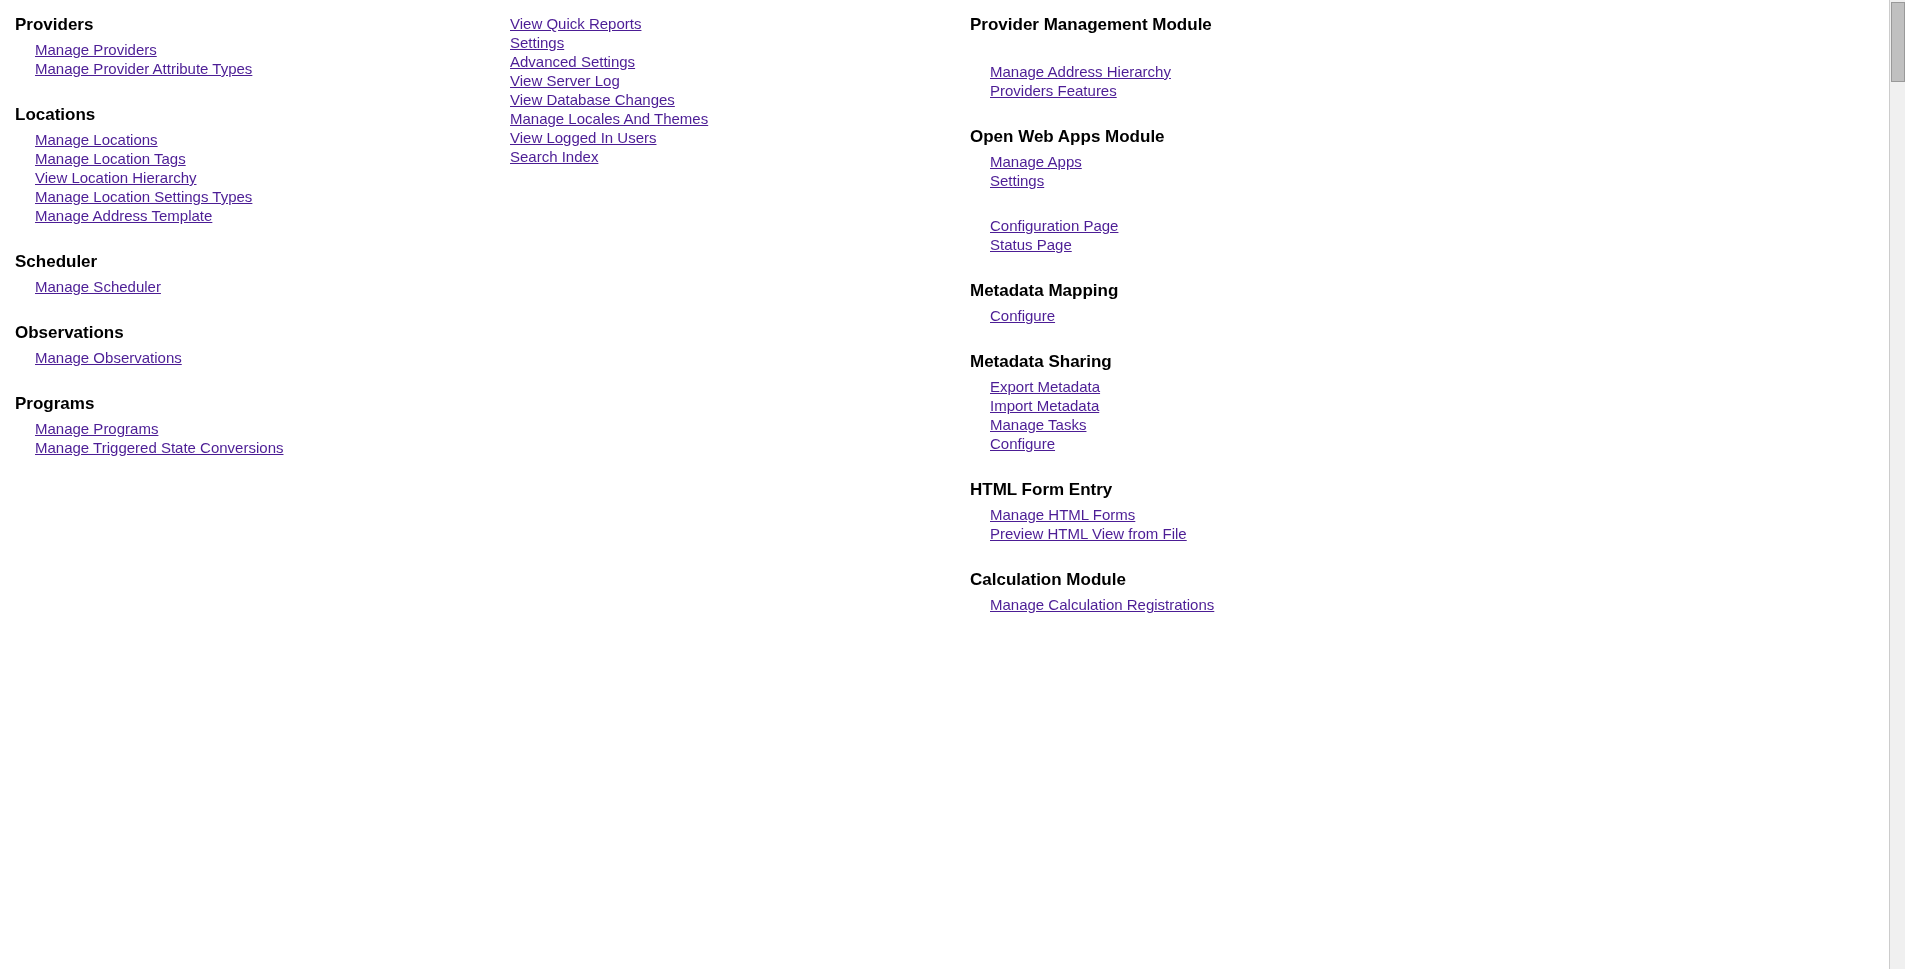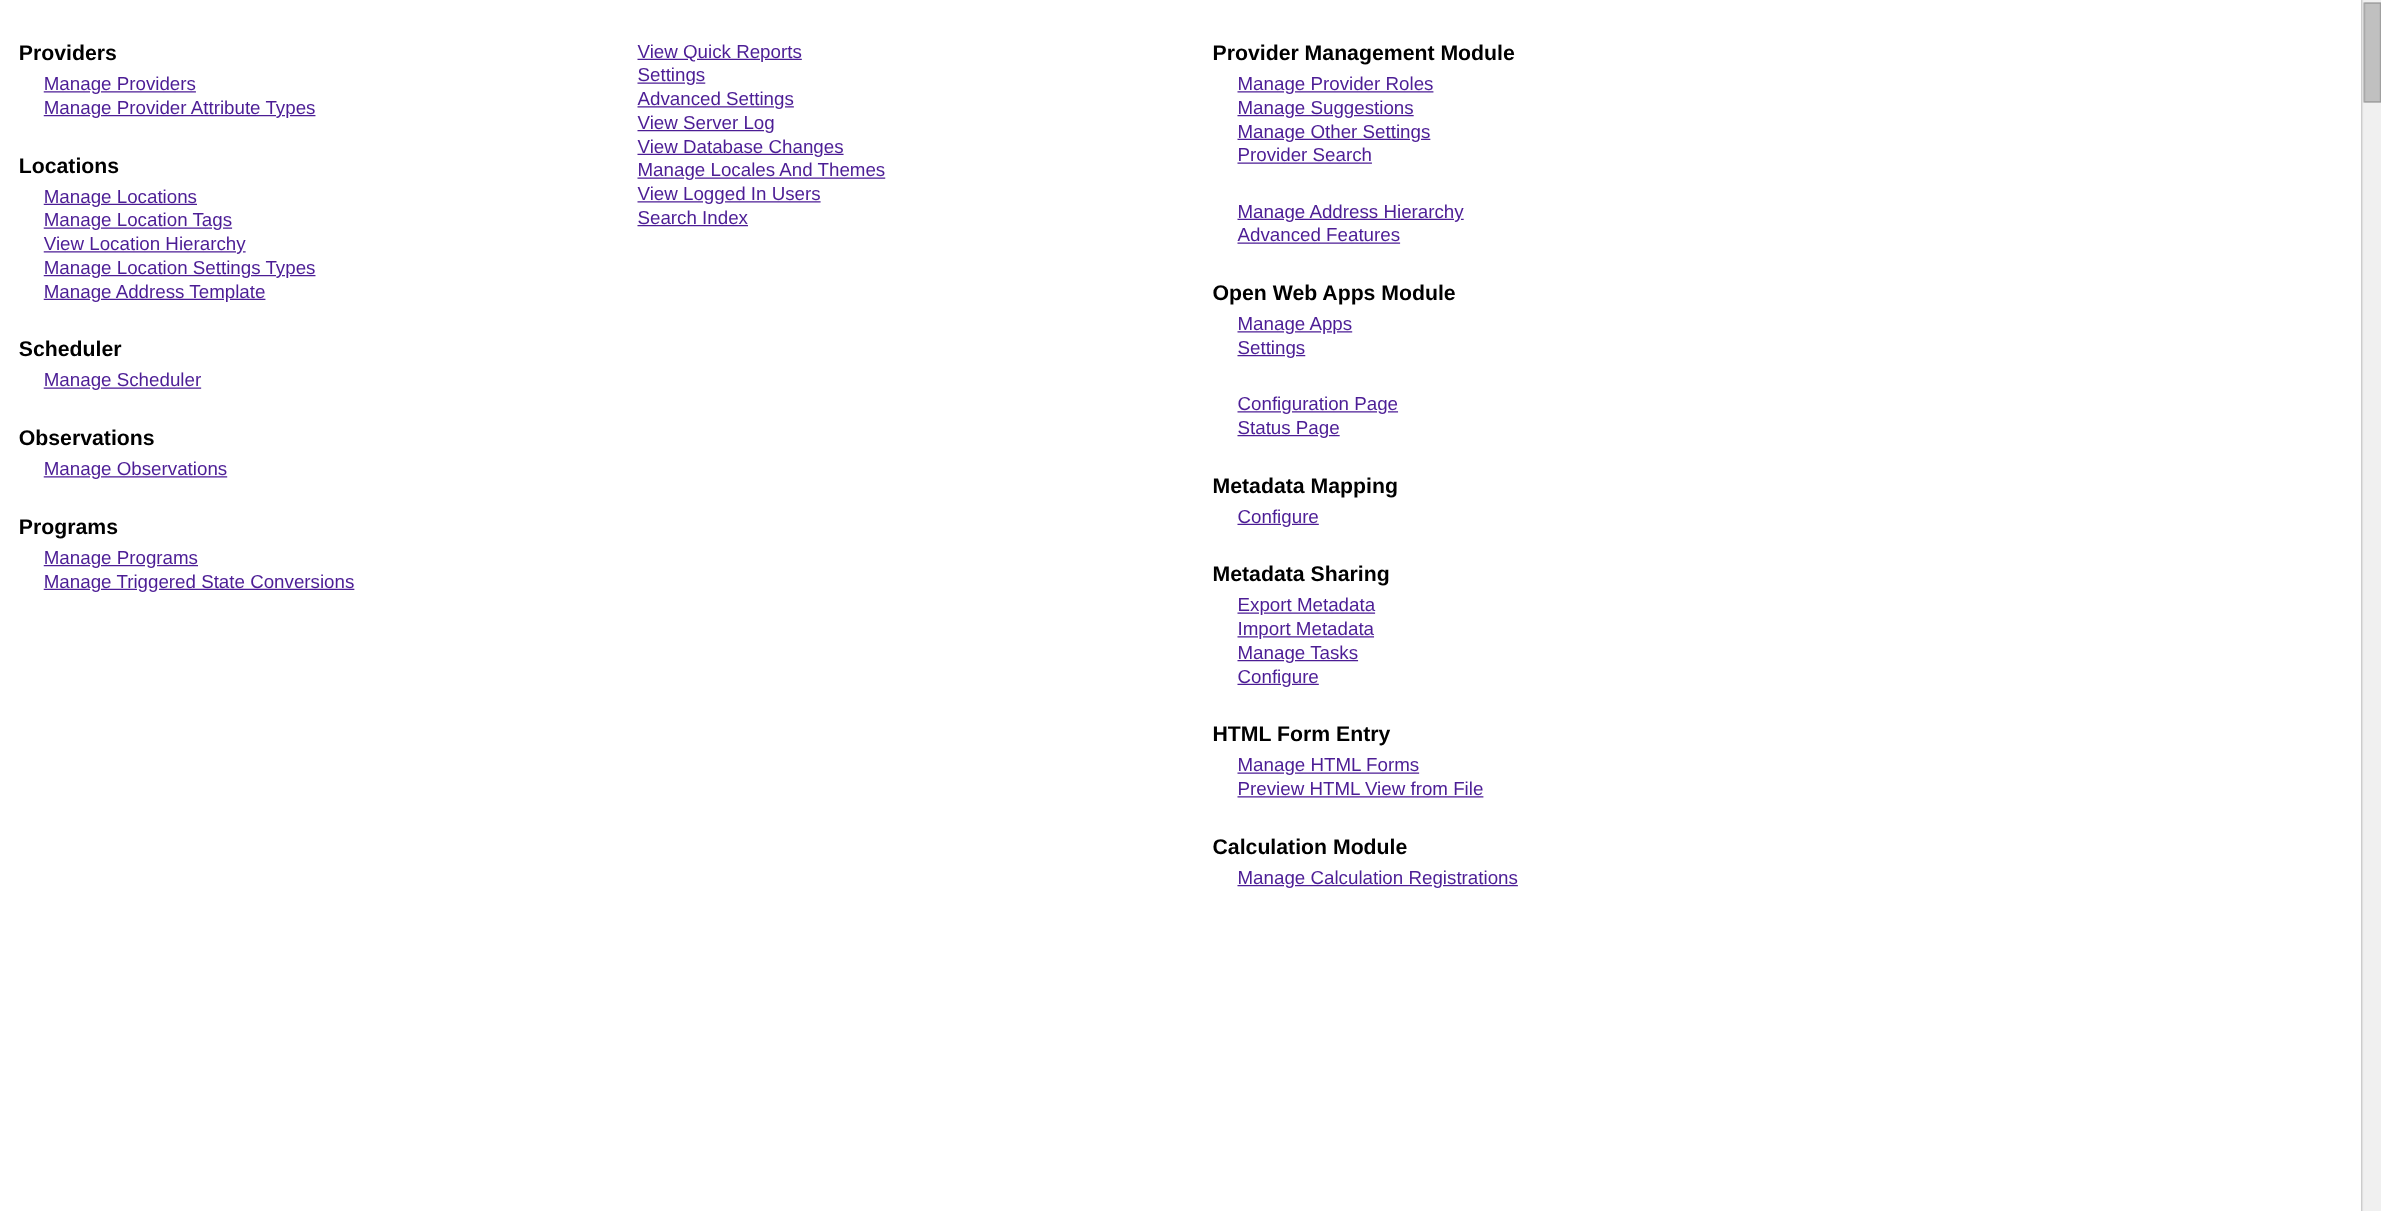--- a/index.html
+++ b/index.html
@@ -14,21 +14,21 @@
       background: #fff;
       color: #000;
       padding: 0;
       overflow-x: hidden;
     }
 
     .page-container {
       display: flex;
       width: 1695px;
       min-height: 969px;
-      padding: 23px 0;
+      padding: 5px 0;
     }
 
     .column {
       padding: 10px 20px;
     }
 
     .column-left {
       width: 480px;
       padding-left: 15px;
     }
@@ -144,31 +144,25 @@
           <li><a href="#">Manage Locales And Themes</a></li>
           <li><a href="#">View Logged In Users</a></li>
           <li><a href="#">Search Index</a></li>
         </ul>
       </div>
     </div>
 
   <div class="column column-right" id="right-col">
       <div class="section">
         <div class="section-heading">Provider Management Module</div>
-        <ul class="section-links">
-          <li><a href="#">Manage Provider Roles</a></li>
-          <li><a href="#">Manage Suggestions</a></li>
-          <li><a href="#">Manage Other Settings</a></li>
-          <li><a href="#">Provider Search</a></li>
-        </ul>
       </div>
       <div class="section">
         <ul class="section-links">
           <li><a href="#">Manage Address Hierarchy</a></li>
-          <li><a href="#">Advanced Features</a></li>
+          <li><a href="#">Providers Features</a></li>
         </ul>
       </div>
       <div class="section">
         <div class="section-heading">Open Web Apps Module</div>
         <ul class="section-links">
           <li><a href="#">Manage Apps</a></li>
           <li><a href="#">Settings</a></li>
         </ul>
       </div>
       <div class="section">

